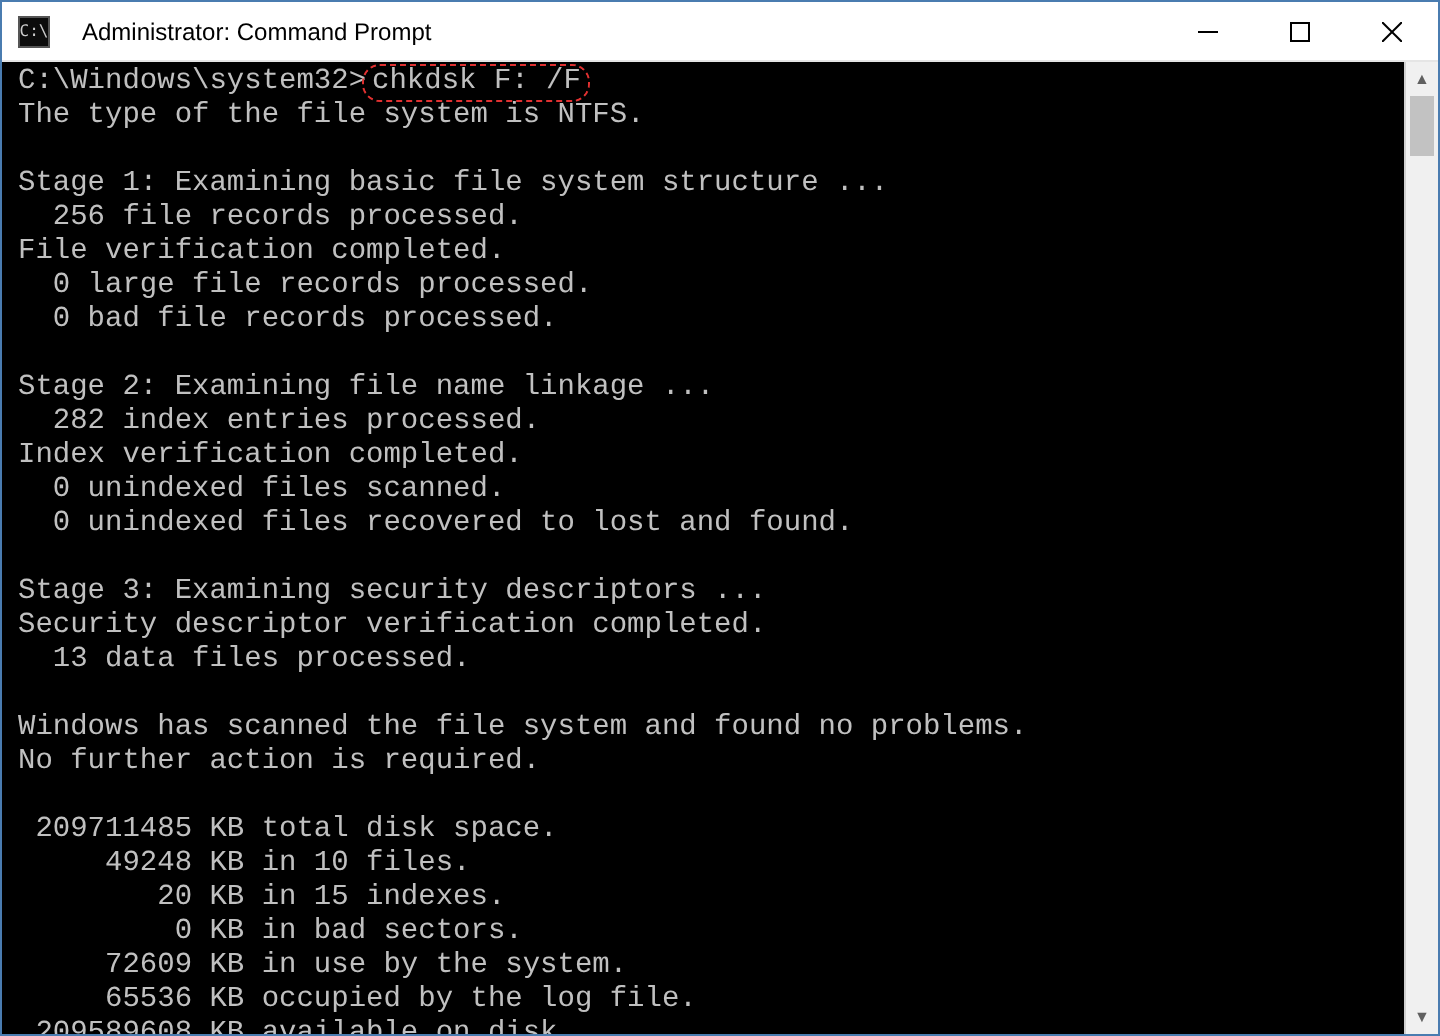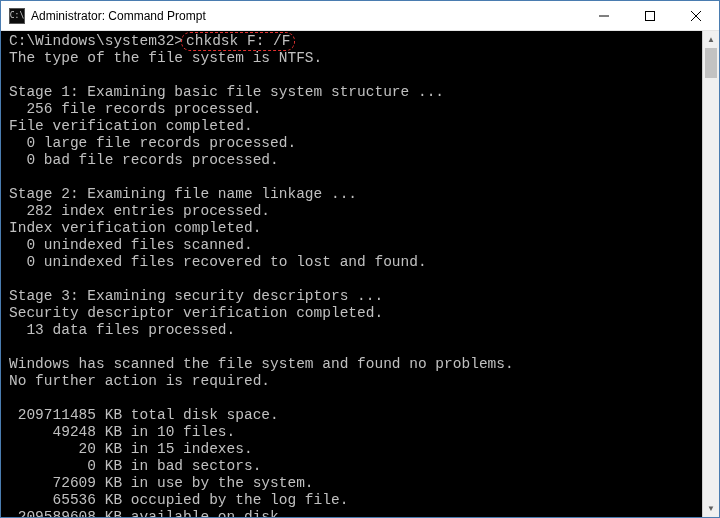--- a/index.html
+++ b/index.html
@@ -26,21 +26,21 @@
     position: relative;
     font-family: "Consolas", monospace;
     font-size: 8px;
     color: #ccc;
     display: flex; align-items: center; justify-content: center;
   }
   .titlebar .title {
     flex: 1;
     font-size: 12px;
     color: #000;
-    padding-left: 6px;
+    padding-left: 16px;
   }
   .titlebuttons { display: flex; height: 100%; }
   .tbtn {
     width: 46px; height: 100%;
     display: flex; align-items: center; justify-content: center;
     font-size: 14px; color: #000;
     background: transparent;
     border: none;
     cursor: default;
   }

